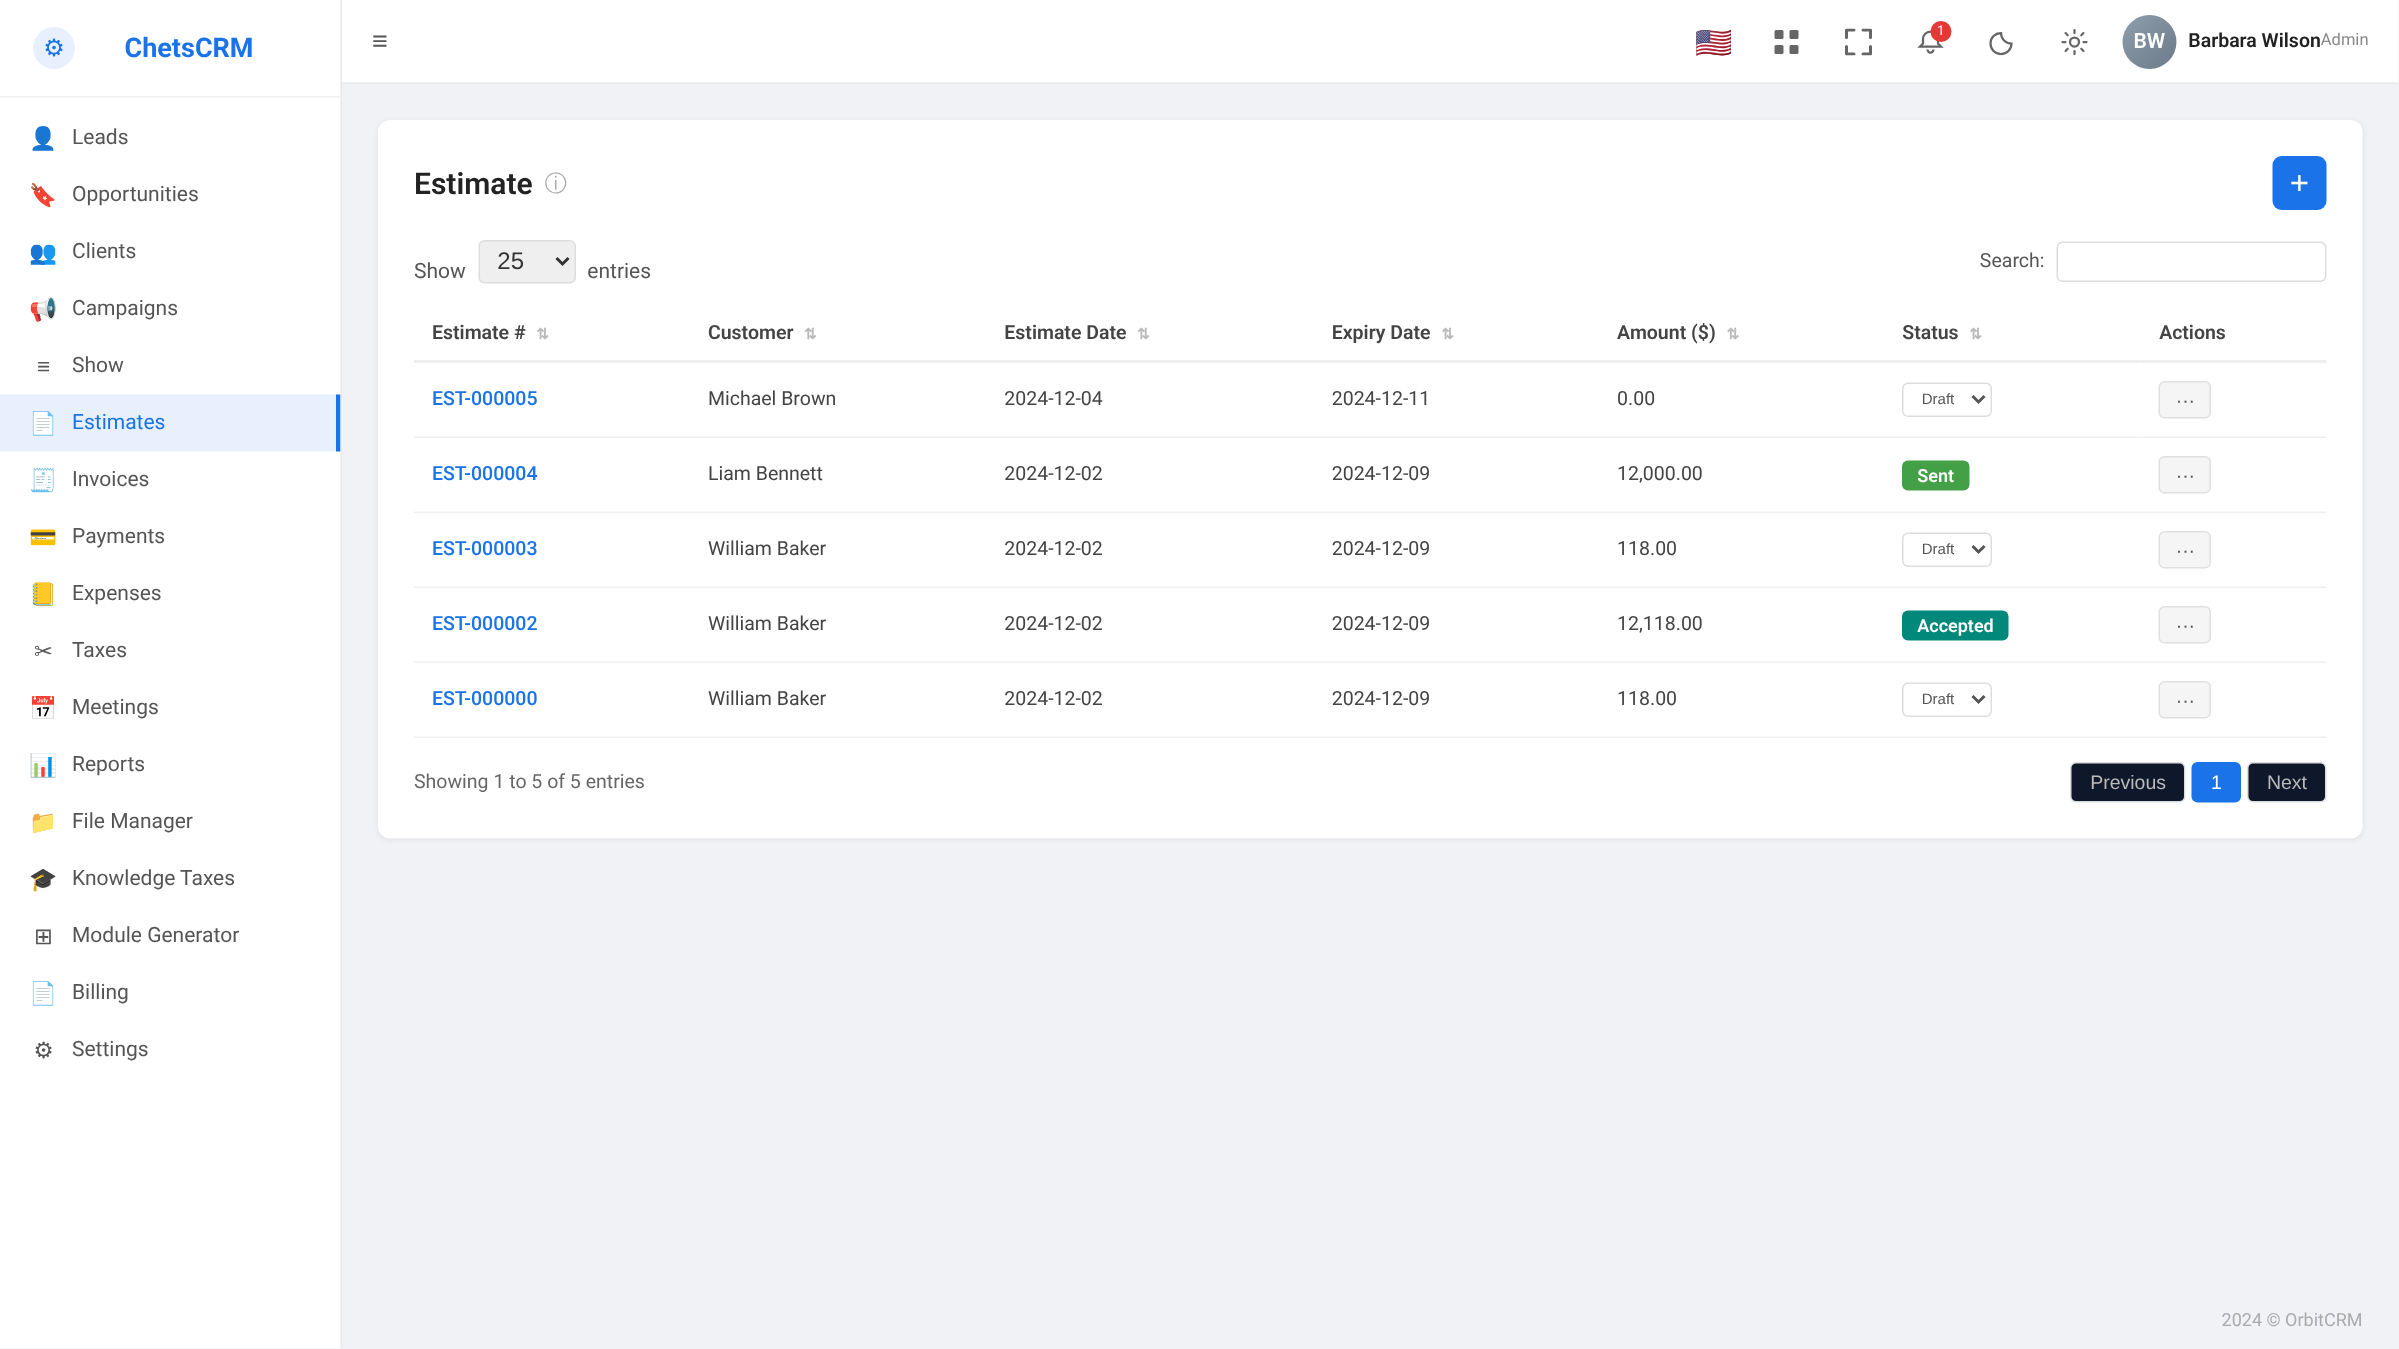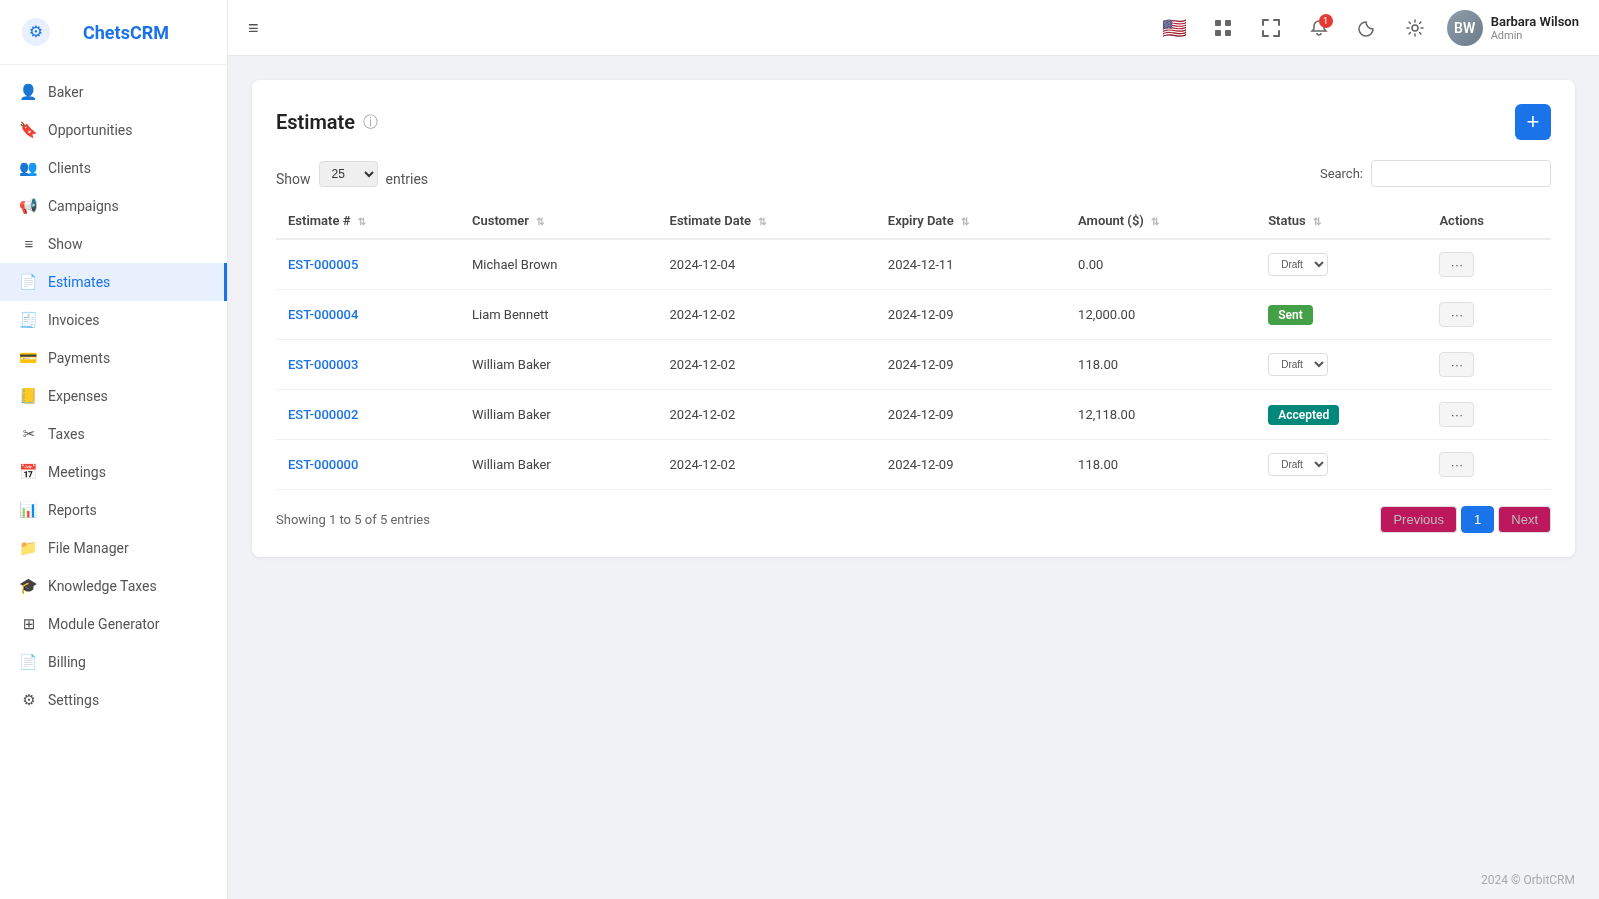--- a/index.html
+++ b/index.html
@@ -21,39 +21,39 @@
 
     
     .header { background: #fff; border-bottom: 1px solid #e8e8e8; height: 56px; display: flex; align-items: center; padding: 0 20px; gap: 12px; flex-shrink: 0; }
     .header-menu-icon { font-size: 18px; color: #555; cursor: pointer; margin-right: 8px; }
     .header-spacer { flex: 1; }
     .header-actions { display: flex; align-items: center; gap: 16px; }
     .header-icon-btn { width: 32px; height: 32px; display: flex; align-items: center; justify-content: center; cursor: pointer; border-radius: 50%; color: #555; font-size: 18px; position: relative; }
     .notif-badge { position: absolute; top: 2px; right: 2px; background: #e53935; color: #fff; border-radius: 50%; width: 14px; height: 14px; font-size: 9px; display: flex; align-items: center; justify-content: center; }
     .flag-icon { font-size: 20px; }
     .user-profile { display: flex; align-items: center; gap: 8px; cursor: pointer; }
-    .user-info { display: flex; flex-direction: column; }
+    .user-info { display: flex; flex-direction: row; }
     .user-name { font-weight: 600; font-size: 13px; color: #222; }
     .user-role { font-size: 11px; color: #888; }
 
     
     .content { flex: 1; overflow-y: auto; padding: 24px; }
     .page-card { background: #fff; border-radius: 8px; padding: 24px; box-shadow: 0 1px 4px rgba(0,0,0,0.07); }
 
     
     .page-header { display: flex; align-items: center; justify-content: space-between; margin-bottom: 20px; }
     .page-title-row { display: flex; align-items: center; gap: 8px; }
     .page-title { font-size: 20px; font-weight: 600; color: #222; }
     .info-icon { color: #aaa; font-size: 15px; cursor: pointer; }
     .add-btn { background: #1a73e8; color: #fff; border: none; border-radius: 6px; width: 36px; height: 36px; font-size: 22px; cursor: pointer; display: flex; align-items: center; justify-content: center; }
 
     
     .table-controls { display: flex; align-items: center; justify-content: space-between; margin-bottom: 16px; }
     .show-entries { display: flex; align-items: flex-end; gap: 8px; color: #555; }
-    .show-entries select { border: 1px solid #ddd; border-radius: 4px; padding: 4px 8px; font-size: 12px; color: #333; cursor: pointer; }
+    .show-entries select { border: 1px solid #ddd; border-radius: 4px; padding: 4px 8px; font-size: 16px; color: #333; cursor: pointer; }
     .search-box { display: flex; align-items: center; gap: 8px; }
     .search-label { color: #555; font-size: 13px; }
     .search-input { border: 1px solid #ddd; border-radius: 4px; padding: 5px 10px; font-size: 13px; width: 180px; outline: none; }
 
     
     .data-table { width: 100%; border-collapse: collapse; }
     .data-table th { text-align: left; padding: 10px 12px; font-size: 13px; font-weight: 600; color: #444; border-bottom: 2px solid #eee; white-space: nowrap; cursor: pointer; }
     .data-table th .sort-icon { color: #bbb; margin-left: 4px; font-size: 10px; }
     .data-table td { padding: 12px 12px; font-size: 13px; color: #444; border-bottom: 1px solid #f0f0f0; }
     .est-link { color: #1a73e8; text-decoration: none; font-weight: 500; }
@@ -64,21 +64,21 @@
     .badge-accepted { background: #00897b; }
     .status-select { border: 1px solid #ddd; border-radius: 4px; padding: 4px 8px; font-size: 10px; color: #555; cursor: pointer; background: #fff; }
 
     
     .action-btn { background: #f5f5f5; border: 1px solid #e0e0e0; border-radius: 4px; padding: 4px 10px; cursor: pointer; font-size: 13px; color: #555; }
 
     
     .pagination-row { display: flex; align-items: center; justify-content: space-between; margin-top: 16px; }
     .showing-text { font-size: 13px; color: #666; }
     .pagination-btns { display: flex; align-items: center; gap: 4px; }
-    .page-btn { border: 1px solid #ddd; background: #be185d; border-radius: 4px; padding: 5px 12px; font-size: 13px; cursor: pointer; color: #555; }
+    .page-btn { border: 1px solid #ddd; background: #0f172a; border-radius: 4px; padding: 5px 12px; font-size: 13px; cursor: pointer; color: #555; }
     .page-btn.active { background: #1a73e8; color: #fff; border-color: #1a73e8; }
     .page-btn.disabled { color: #bbb; cursor: default; }
 
     
     .footer { text-align: right; padding: 12px 24px; font-size: 12px; color: #aaa; }
 
     
     .avatar-circle { width: 36px; height: 36px; border-radius: 50%; background: linear-gradient(135deg, #8e9eab, #6c7a89); display: flex; align-items: center; justify-content: center; color: #fff; font-size: 14px; font-weight: 600; }
   </style>
 </head>
@@ -88,21 +88,21 @@
   <div class="sidebar-logo">
     <svg class="logo-icon" viewBox="0 0 32 32">
       <circle cx="16" cy="16" r="14" fill="#e8f0fe"></circle>
       <text x="16" y="21" text-anchor="middle" font-size="16" fill="#1a73e8">⚙</text>
     </svg>
     <span class="logo-text"><span style="color:#1a73e8">Chets</span>CRM</span>
   </div>
   <nav class="sidebar-nav">
   <div class="nav-item">
         <span class="nav-icon">👤</span>
-        <span>Baker</span>
+        <span>Leads</span>
       </div>
       <div class="nav-item">
         <span class="nav-icon">🔖</span>
         <span>Opportunities</span>
       </div>
       <div class="nav-item">
         <span class="nav-icon">👥</span>
         <span>Clients</span>
       </div>
       <div class="nav-item">

